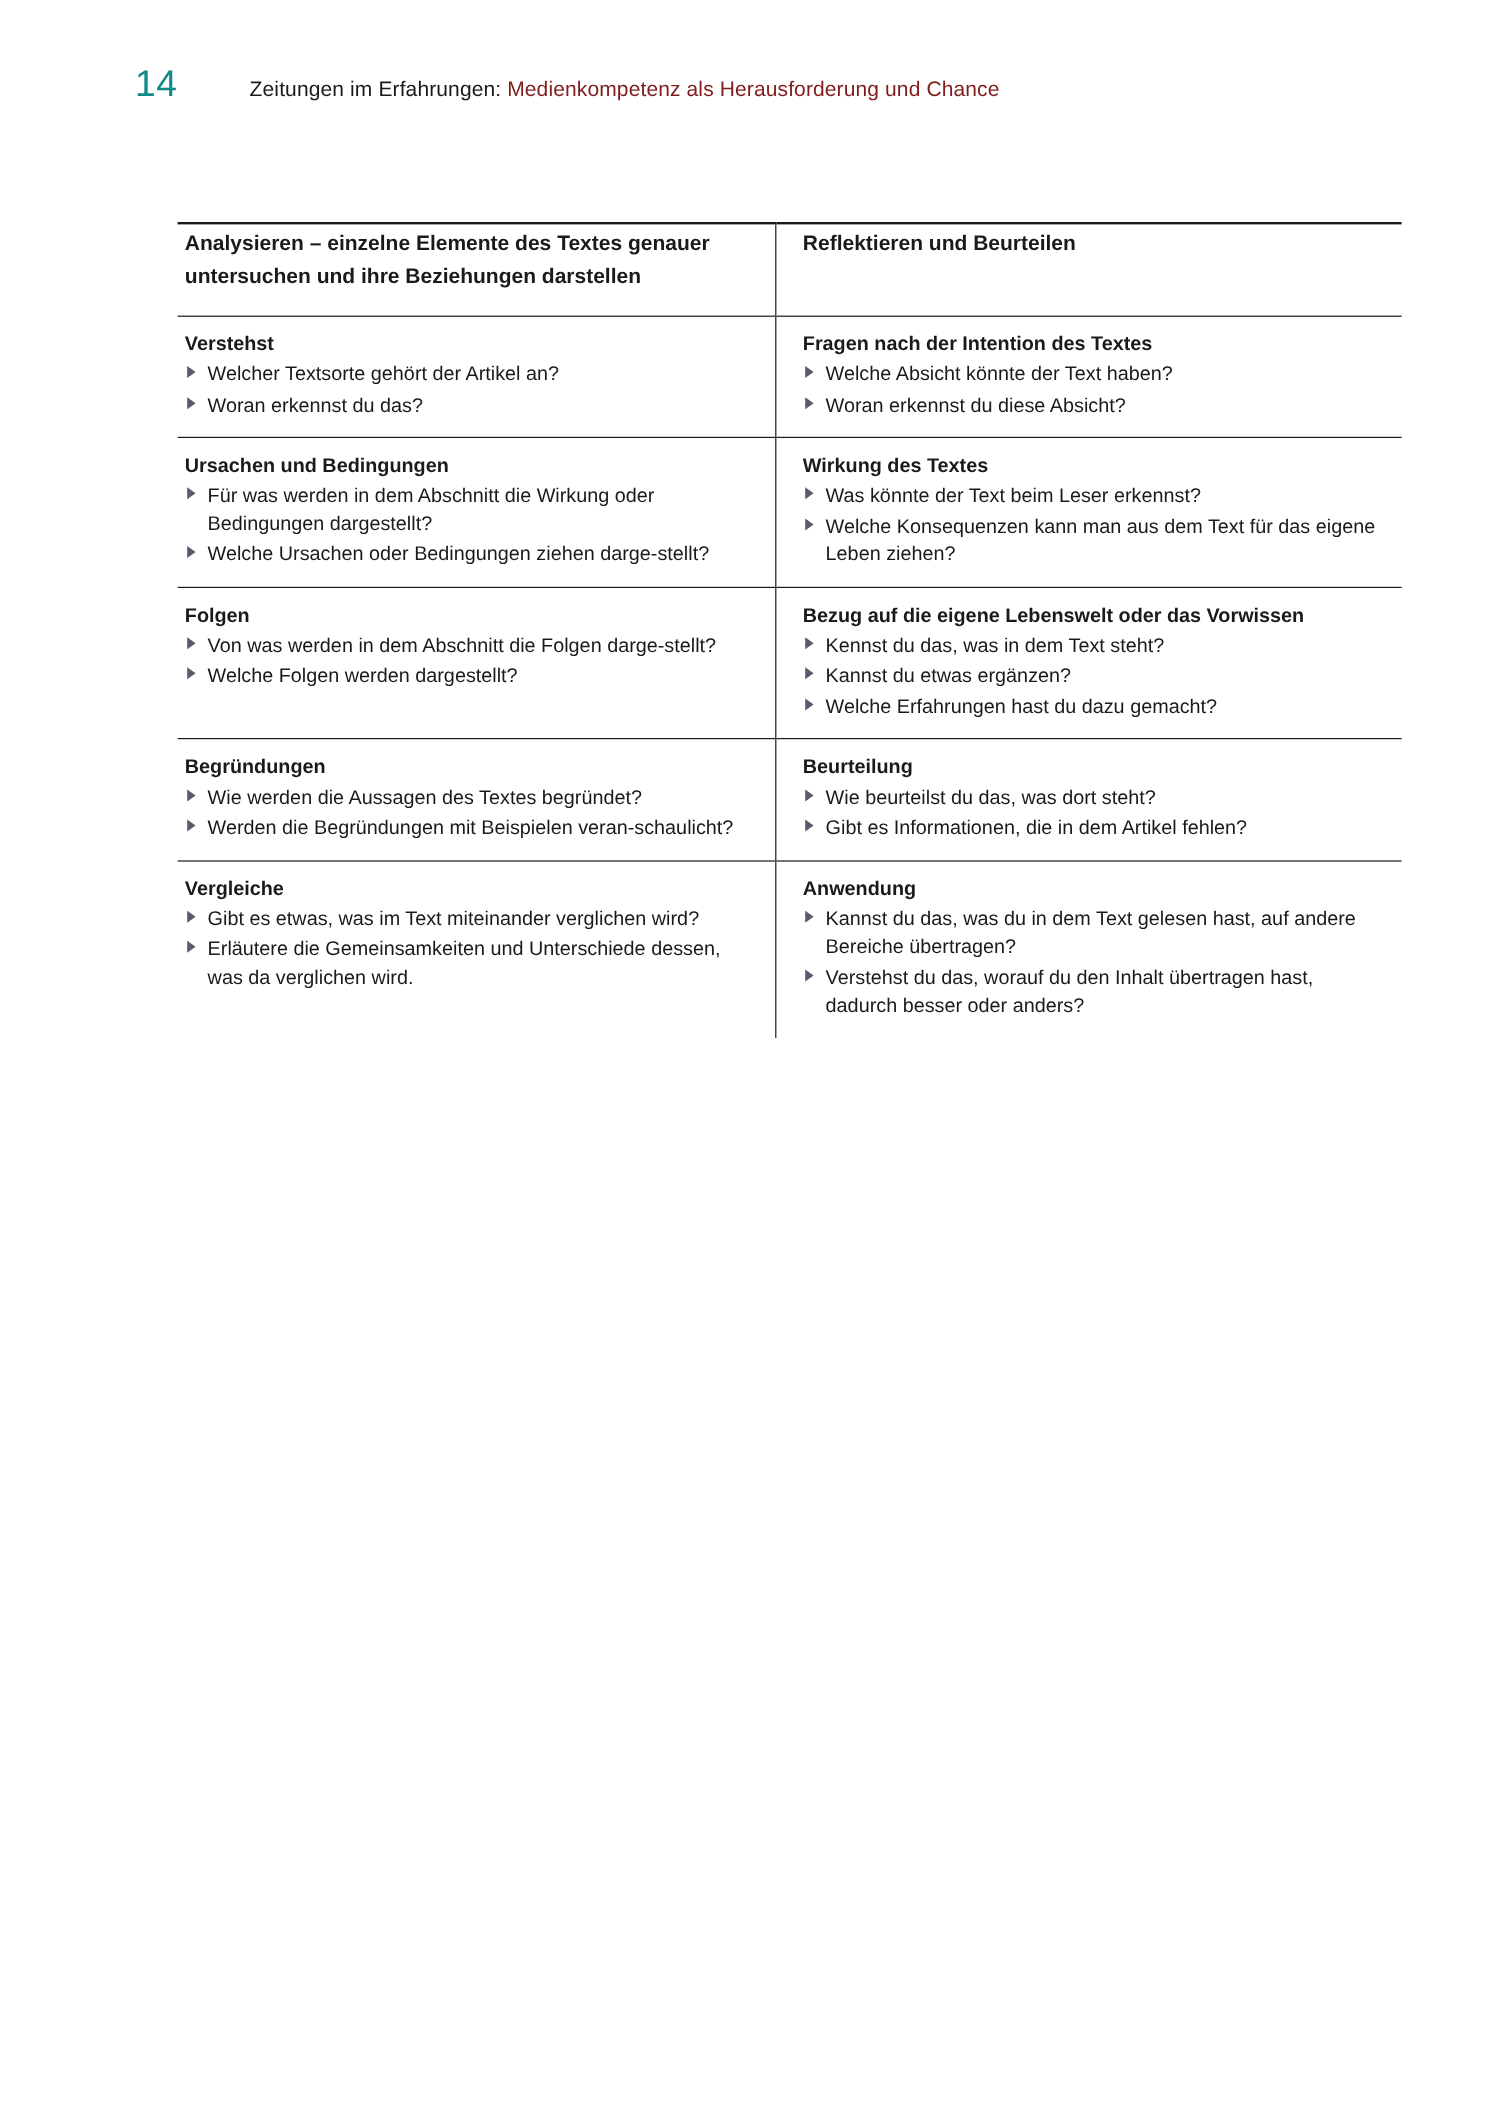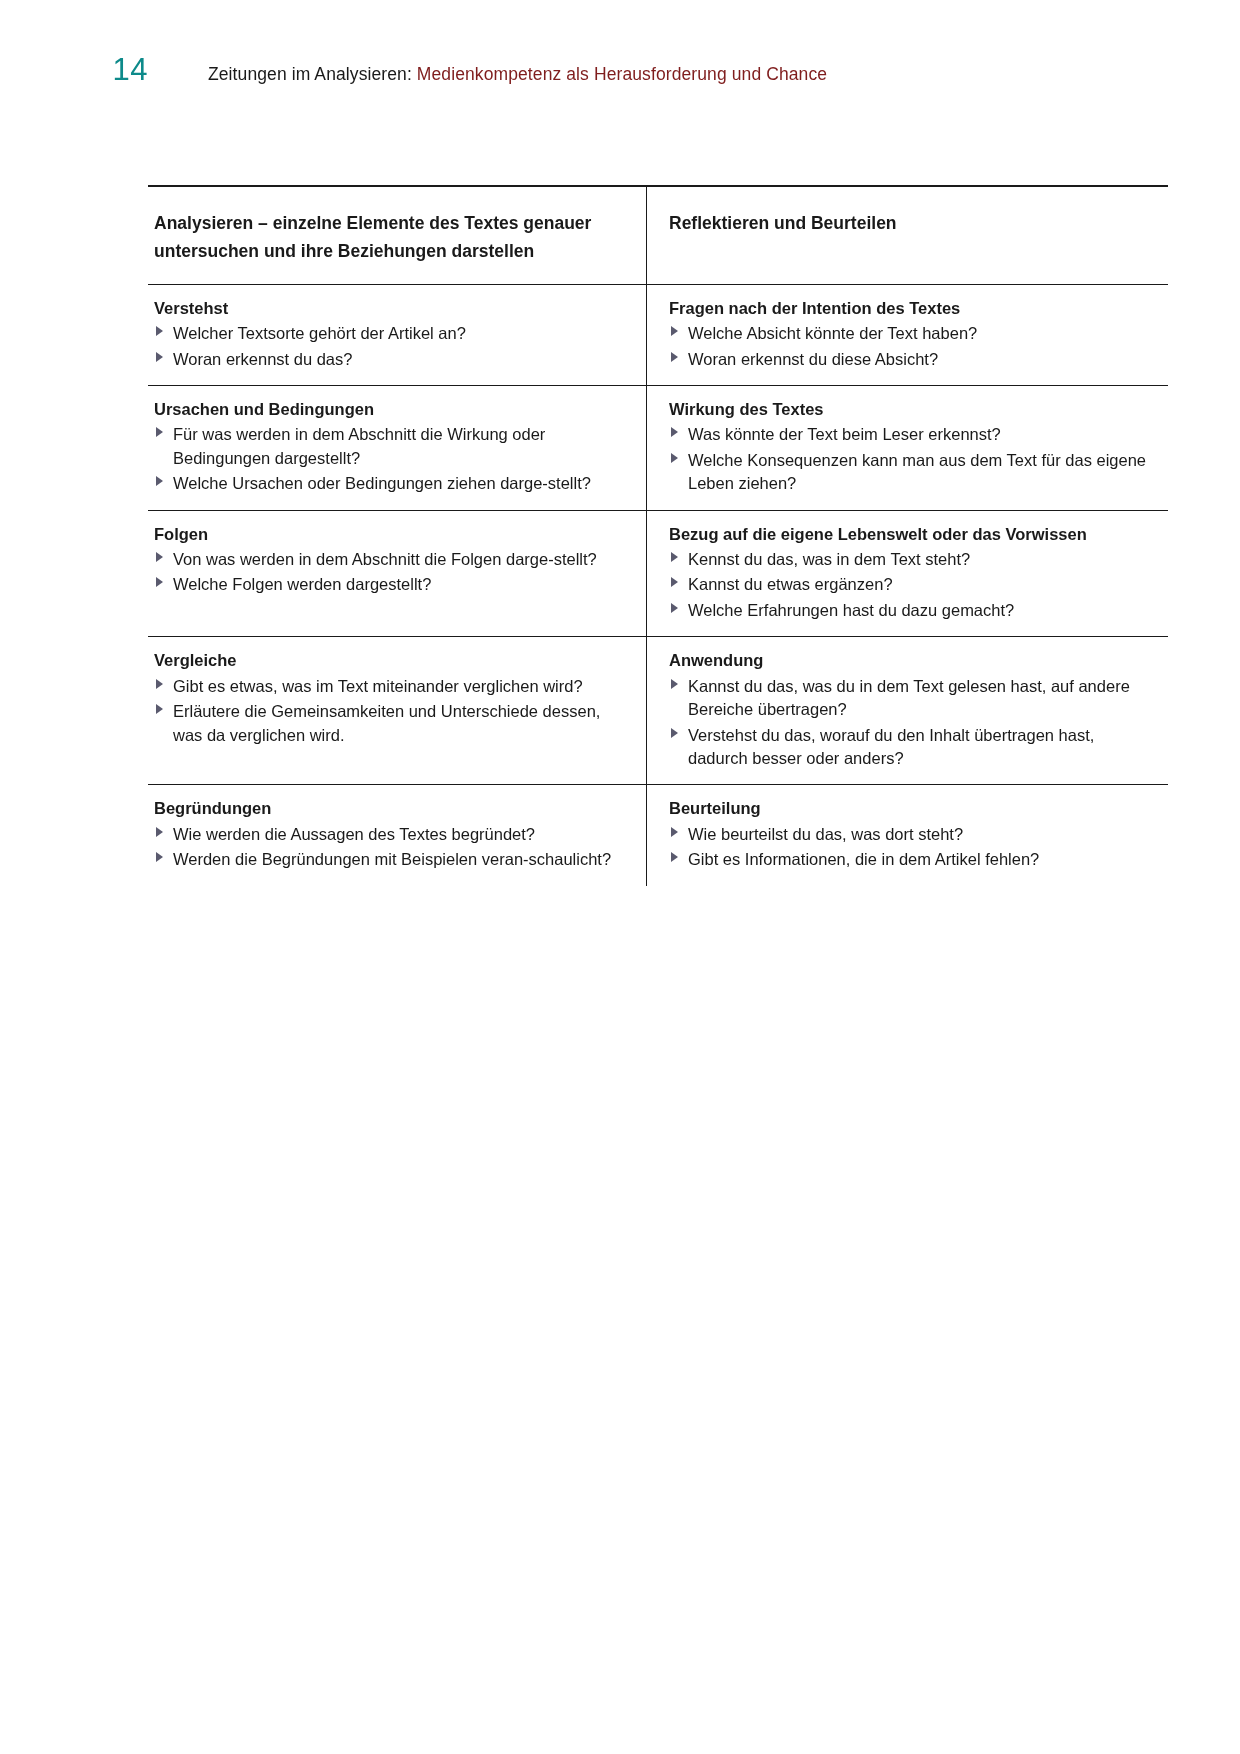--- a/index.html
+++ b/index.html
@@ -70,21 +70,21 @@
   table.qtable td.left {
     width: 470px;
     border-right: 1.4px solid #1a1a1a;
     padding-right: 22px;
   }
   table.qtable td.right {
     width: 485px;
     padding-left: 22px;
   }
   table.qtable tr.head td {
-    padding-top: 22px;
+    padding-top: 1px;
     padding-bottom: 16px;
   }
   .rule-top {
     border-top: 2.2px solid #1a1a1a;
   }
   .rule-thin {
     border-top: 1.1px solid #1a1a1a;
   }
   .cell-title {
     font-weight: bold;
@@ -120,21 +120,21 @@
   }
 </style>
 </head>
 <body>
 
 <div class="page">
 
   <div class="header">
     <div class="pagenum">14</div>
     <div class="header-text">
-      <span>Zeitungen im Analysieren: </span><span class="accent">Medienkompetenz als Herausforderung und Chance</span>
+      <span>Zeitungen im Erfahrungen: </span><span class="accent">Medienkompetenz als Herausforderung und Chance</span>
     </div>
   </div>
 
   <div class="table-wrap">
     <table class="qtable">
       <tbody>
         <tr class="head">
           <td class="left rule-top">
             <div class="cell-title">Analysieren – einzelne Elemente des Textes genauer untersuchen und ihre Beziehungen darstellen</div>
           </td>
@@ -190,48 +190,48 @@
             <ul class="qlist">
               <li><span class="bullet"></span><span>Kennst du das, was in dem Text steht?</span></li>
               <li><span class="bullet"></span><span>Kannst du etwas ergänzen?</span></li>
               <li><span class="bullet"></span><span>Welche Erfahrungen hast du dazu gemacht?</span></li>
             </ul>
           </td>
         </tr>
 
         <tr>
           <td class="left rule-thin">
+            <div class="cell-title">Begründungen</div>
+            <ul class="qlist">
+              <li><span class="bullet"></span><span>Wie werden die Aussagen des Textes begründet?</span></li>
+              <li><span class="bullet"></span><span>Werden die Begründungen mit Beispielen veran-schaulicht?</span></li>
+            </ul>
+          </td>
+          <td class="right rule-thin">
+            <div class="cell-title">Beurteilung</div>
+            <ul class="qlist">
+              <li><span class="bullet"></span><span>Wie beurteilst du das, was dort steht?</span></li>
+              <li><span class="bullet"></span><span>Gibt es Informationen, die in dem Artikel fehlen?</span></li>
+            </ul>
+          </td>
+        </tr>
+
+        <tr>
+          <td class="left rule-thin">
             <div class="cell-title">Vergleiche</div>
             <ul class="qlist">
               <li><span class="bullet"></span><span>Gibt es etwas, was im Text miteinander verglichen wird?</span></li>
               <li><span class="bullet"></span><span>Erläutere die Gemeinsamkeiten und Unterschiede dessen, was da verglichen wird.</span></li>
             </ul>
           </td>
           <td class="right rule-thin">
             <div class="cell-title">Anwendung</div>
             <ul class="qlist">
               <li><span class="bullet"></span><span>Kannst du das, was du in dem Text gelesen hast, auf andere Bereiche übertragen?</span></li>
               <li><span class="bullet"></span><span>Verstehst du das, worauf du den Inhalt übertragen hast, dadurch besser oder anders?</span></li>
-            </ul>
-          </td>
-        </tr>
-
-        <tr>
-          <td class="left rule-thin">
-            <div class="cell-title">Begründungen</div>
-            <ul class="qlist">
-              <li><span class="bullet"></span><span>Wie werden die Aussagen des Textes begründet?</span></li>
-              <li><span class="bullet"></span><span>Werden die Begründungen mit Beispielen veran-schaulicht?</span></li>
-            </ul>
-          </td>
-          <td class="right rule-thin">
-            <div class="cell-title">Beurteilung</div>
-            <ul class="qlist">
-              <li><span class="bullet"></span><span>Wie beurteilst du das, was dort steht?</span></li>
-              <li><span class="bullet"></span><span>Gibt es Informationen, die in dem Artikel fehlen?</span></li>
             </ul>
           </td>
         </tr>
       </tbody>
     </table>
   </div>
 
 </div>
 
 </body></html>

